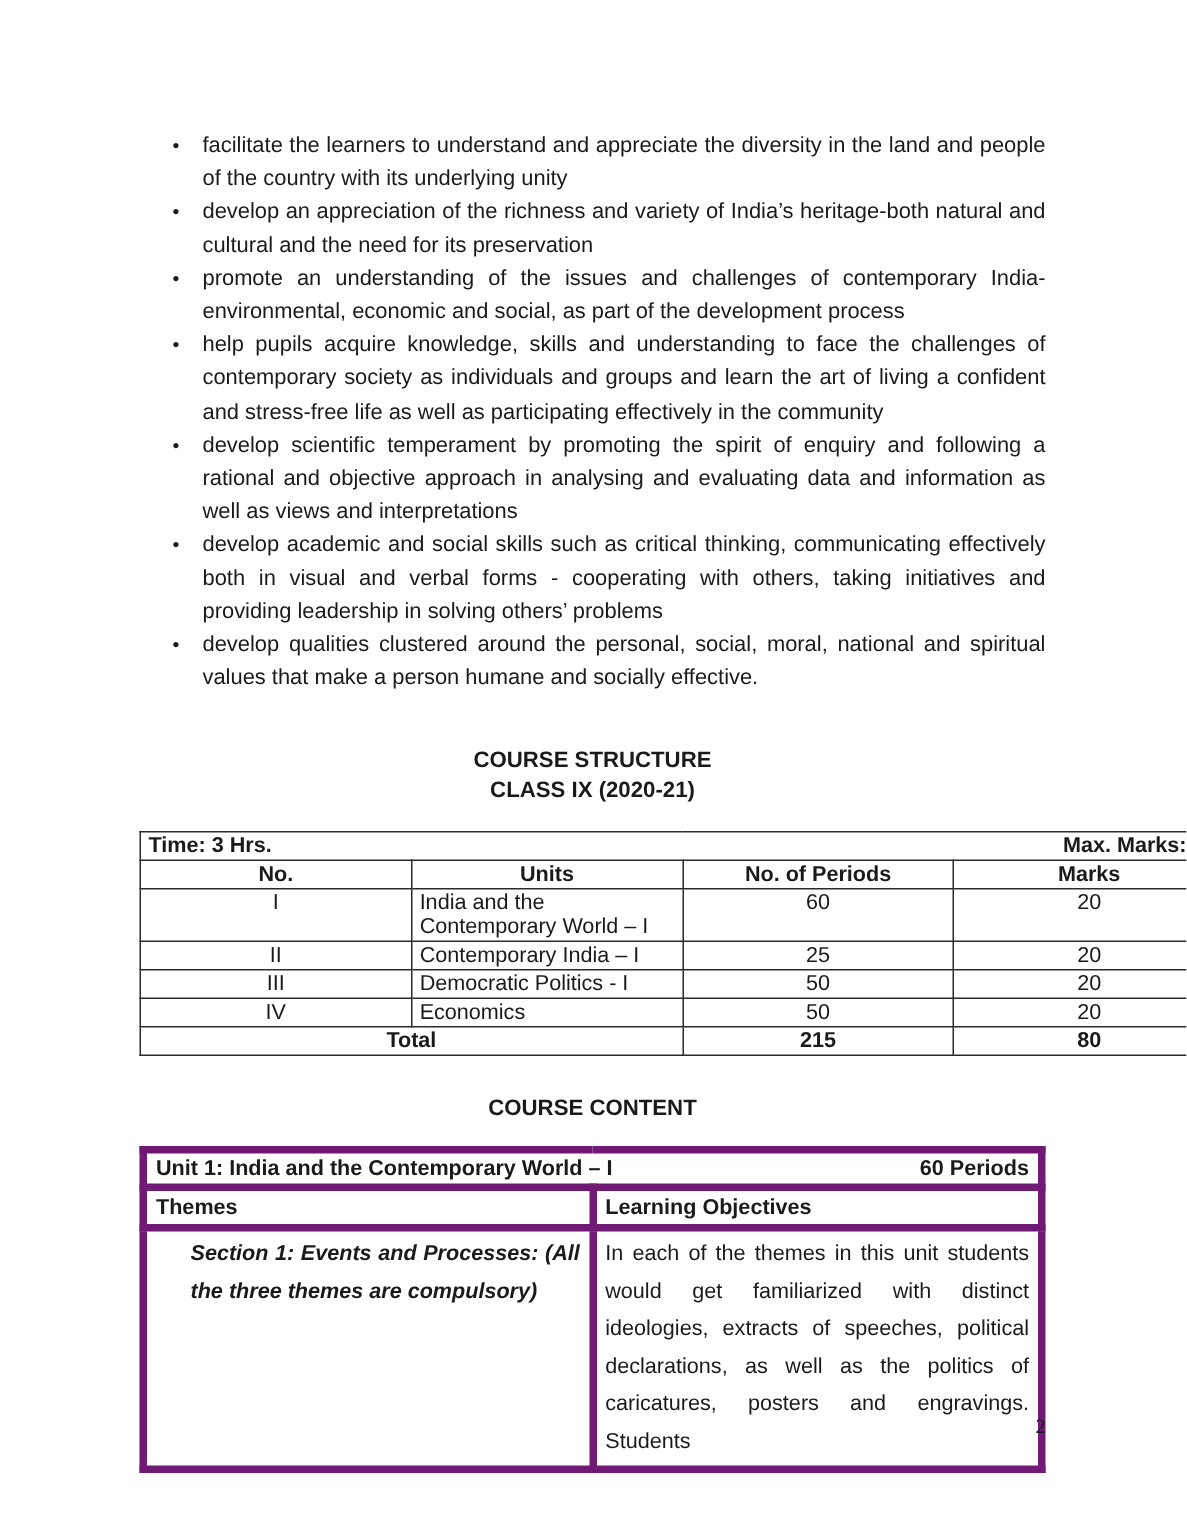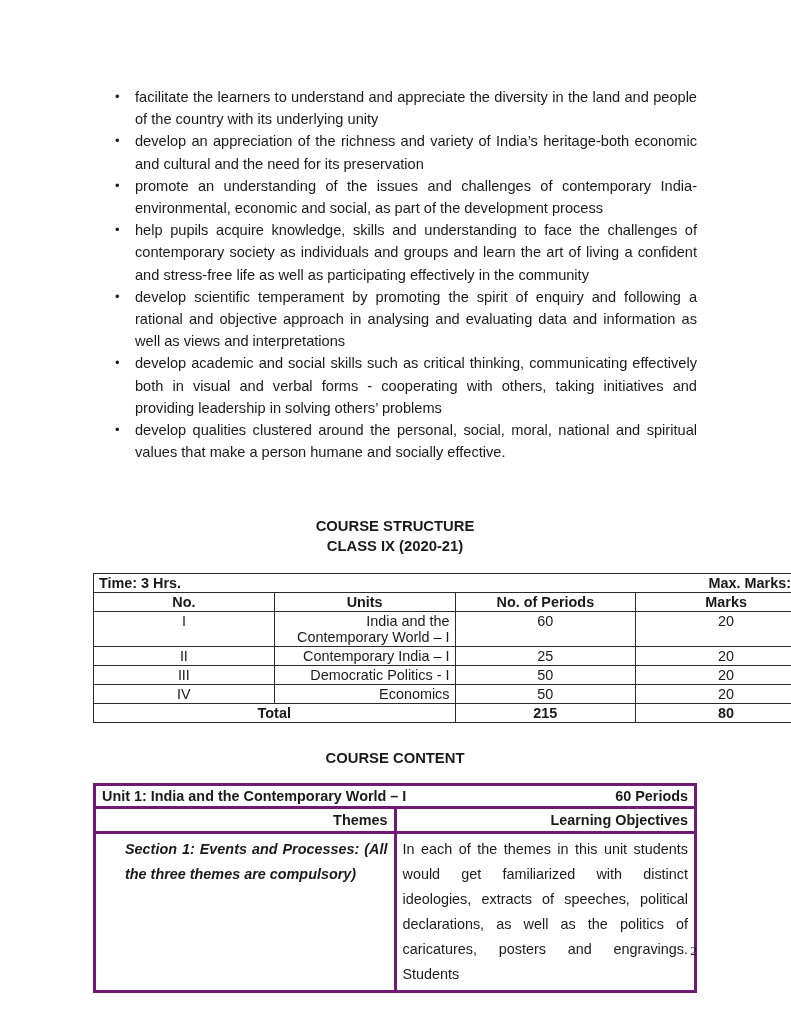--- a/index.html
+++ b/index.html
@@ -47,21 +47,21 @@
     line-height: 22.2px;
   }
 
   
   .heading-block {
     text-align: center;
     font-weight: bold;
     font-size: 14.8px;
     line-height: 20px;
   }
-  .h-course-structure { margin-top: 53px; }
+  .h-course-structure { margin-top: 34px; }
   .h-course-content { margin-top: 25px; }
 
   .theory-paper {
     font-weight: bold;
     font-size: 14.8px;
     margin-top: 28px;
   }
 
   
   table.doc {
@@ -76,56 +76,56 @@
     padding: 1px 5px;
     vertical-align: top;
   }
   .c-no    { width: 58px;  text-align: center; }
   .c-units { width: 278px; text-align: left; }
   .c-per   { width: 134px; text-align: center; }
   .c-marks { width: 130px; text-align: center; }
 
   .bold { font-weight: bold; }
   .tc { text-align: center; margin-top: 33px; }
-  .tl { text-align: right; }
+  .tl { text-align: left; }
 
   .time-row td {
     font-weight: bold;
     padding: 2px 6px;
   }
   .time-row .spread {
     display: flex;
     justify-content: space-between;
   }
 
   
   table.content-tbl {
     border-collapse: collapse;
     width: 604px;
     margin-top: 15px;
     font-size: 14.4px;
     table-layout: fixed;
   }
   table.content-tbl td {
-    border: 3px solid #701a75;
+    border: 5px solid #701a75;
     vertical-align: top;
     padding: 3px 6px;
   }
   .unit-head {
     font-weight: bold;
     padding: 2px 6px !important;
   }
   .unit-head .spread {
     display: flex;
     justify-content: space-between;
   }
   .col-themes { width: 332px; }
   .col-obj    { width: 272px; }
   .col-head {
-    text-align: right;
+    text-align: left;
     font-weight: bold;
   }
   .theme-text {
     font-weight: bold;
     font-style: italic;
     text-align: justify;
     text-justify: inter-word;
     line-height: 25px;
     margin-left: 23px;
   }
@@ -151,21 +151,21 @@
 <div class="page">
   <div class="content">
 
     <ul class="objectives">
       <li>
         <span class="bullet">•</span>
         <span>facilitate the learners to understand and appreciate the diversity in the land and people of the country with its underlying unity</span>
       </li>
       <li>
         <span class="bullet">•</span>
-        <span>develop an appreciation of the richness and variety of India’s heritage-both economic and cultural and the need for its preservation</span>
+        <span>develop an appreciation of the richness and variety of India’s heritage-both natural and cultural and the need for its preservation</span>
       </li>
       <li>
         <span class="bullet">•</span>
         <span>promote an understanding of the issues and challenges of contemporary India-environmental, economic and social, as part of the development process</span>
       </li>
       <li>
         <span class="bullet">•</span>
         <span>help pupils acquire knowledge, skills and understanding to face the challenges of contemporary society as individuals and groups and learn the art of living a confident and stress-free life as well as participating effectively in the community</span>
       </li>
       <li>

